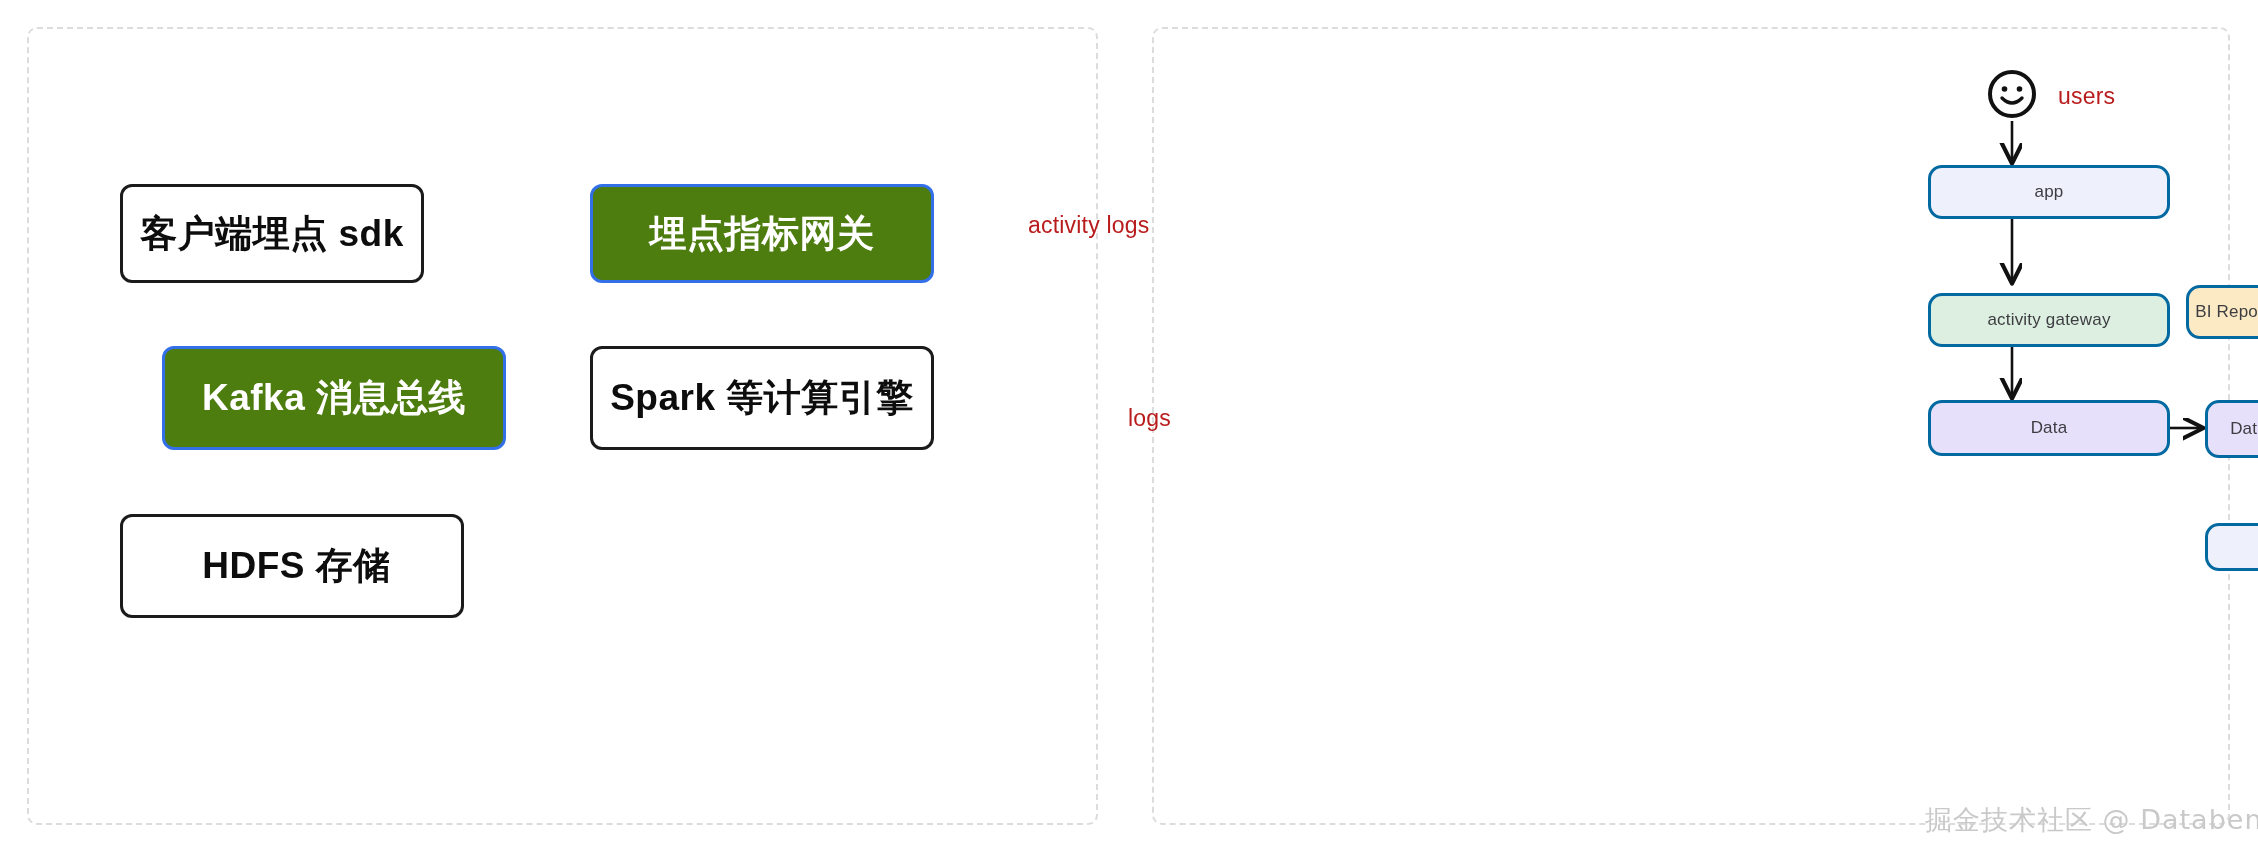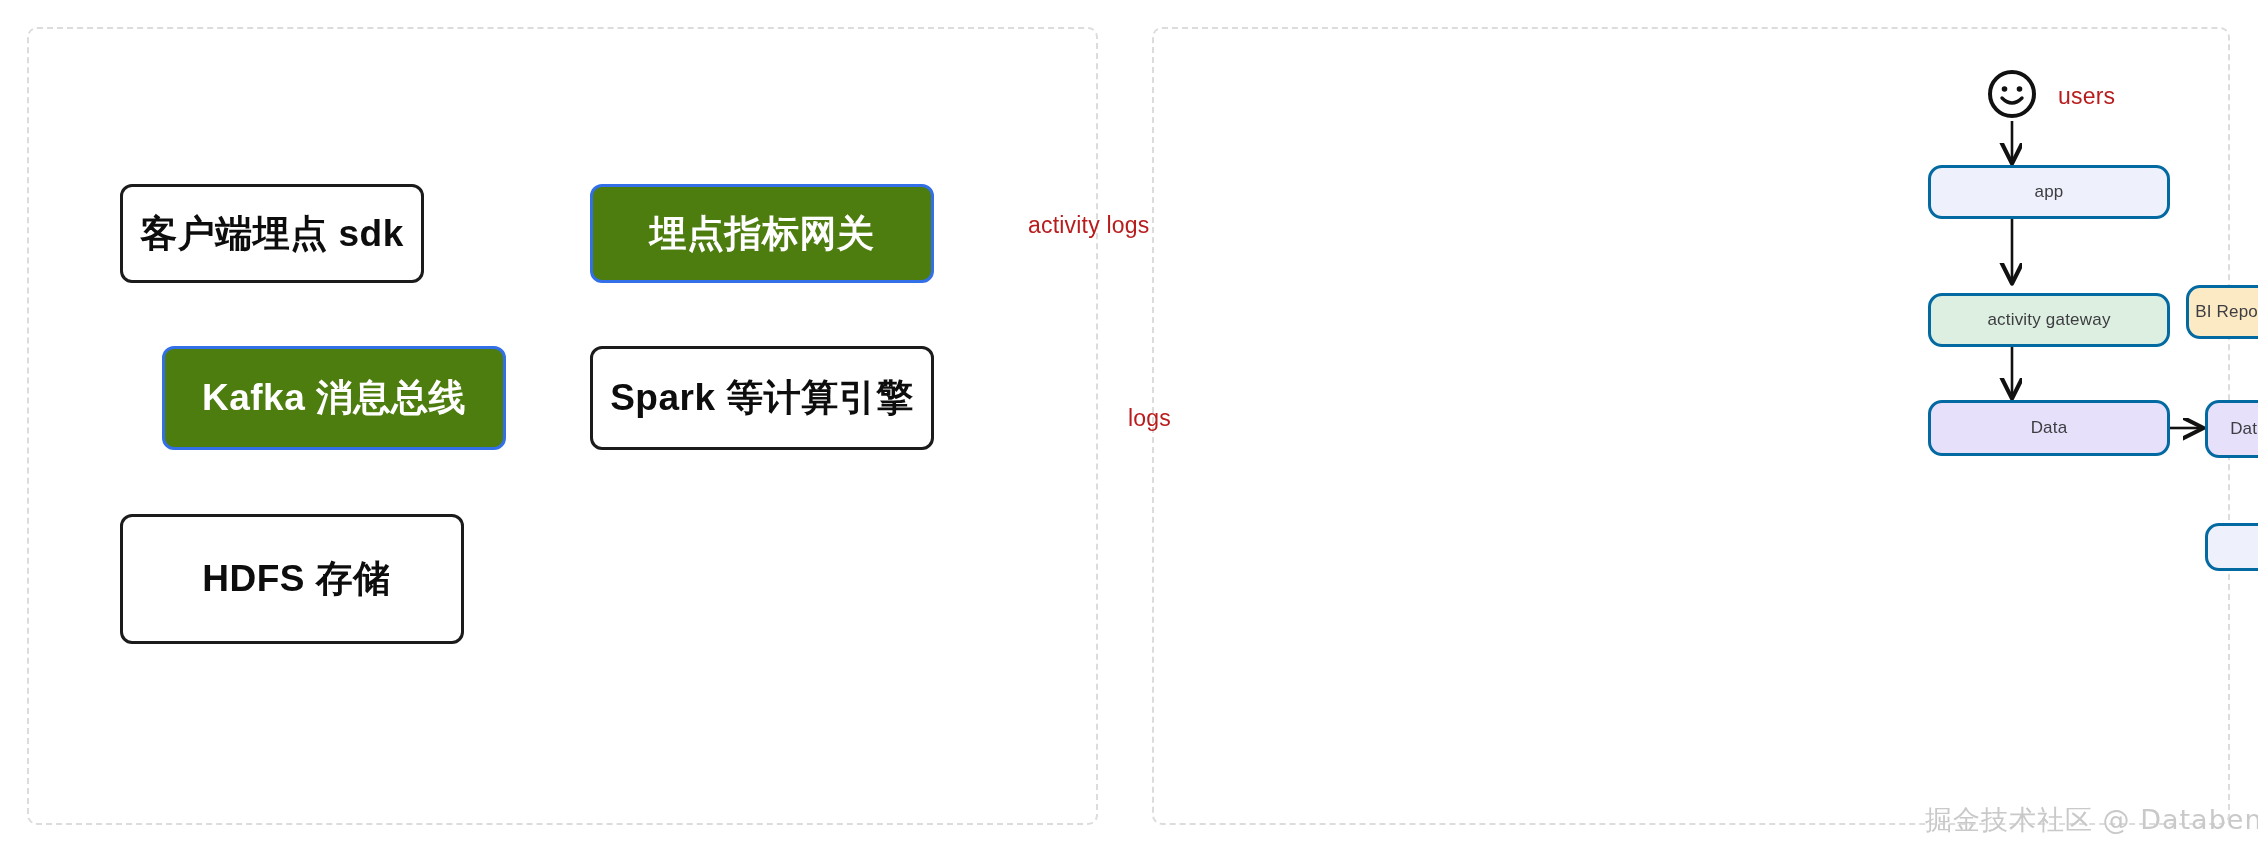--- a/index.html
+++ b/index.html
@@ -75,21 +75,21 @@
 </style>
 </head>
 <body>
 
 <div class="panel" id="panel-left">
   <div id="stack-boxes">
       <div class="stack-box outline" style="left: 91px; top: 155px; width: 304px; height: 99px;">客户端埋点 sdk</div>
       <div class="stack-box filled" style="left: 561px; top: 155px; width: 344px; height: 99px;">埋点指标网关</div>
       <div class="stack-box filled" style="left: 91px; top: 317px; width: 344px; height: 104px; margin-left: 42px;">Kafka 消息总线</div>
       <div class="stack-box outline" style="left: 561px; top: 317px; width: 344px; height: 104px;">Spark 等计算引擎</div>
-      <div class="stack-box outline" style="left: 91px; top: 485px; width: 344px; height: 130px; padding-left: 9px;">HDFS 存储</div>
+      <div class="stack-box outline" style="left: 91px; top: 485px; width: 344px; height: 104px; padding-left: 9px;">HDFS 存储</div>
     </div>
 </div>
 
 <div class="panel" id="panel-right">
   <div id="flow">
     <svg class="flow-svg" id="flow-edges" viewBox="0 0 1078 798">
       <defs>
         <marker id="ah" markerWidth="10" markerHeight="10" refX="7" refY="4" orient="auto" markerUnits="strokeWidth">
           <path d="M0,0 L8,4 L0,8" fill="none" stroke="#111" stroke-width="1.6" stroke-linecap="round" stroke-linejoin="round"></path>
         </marker>

